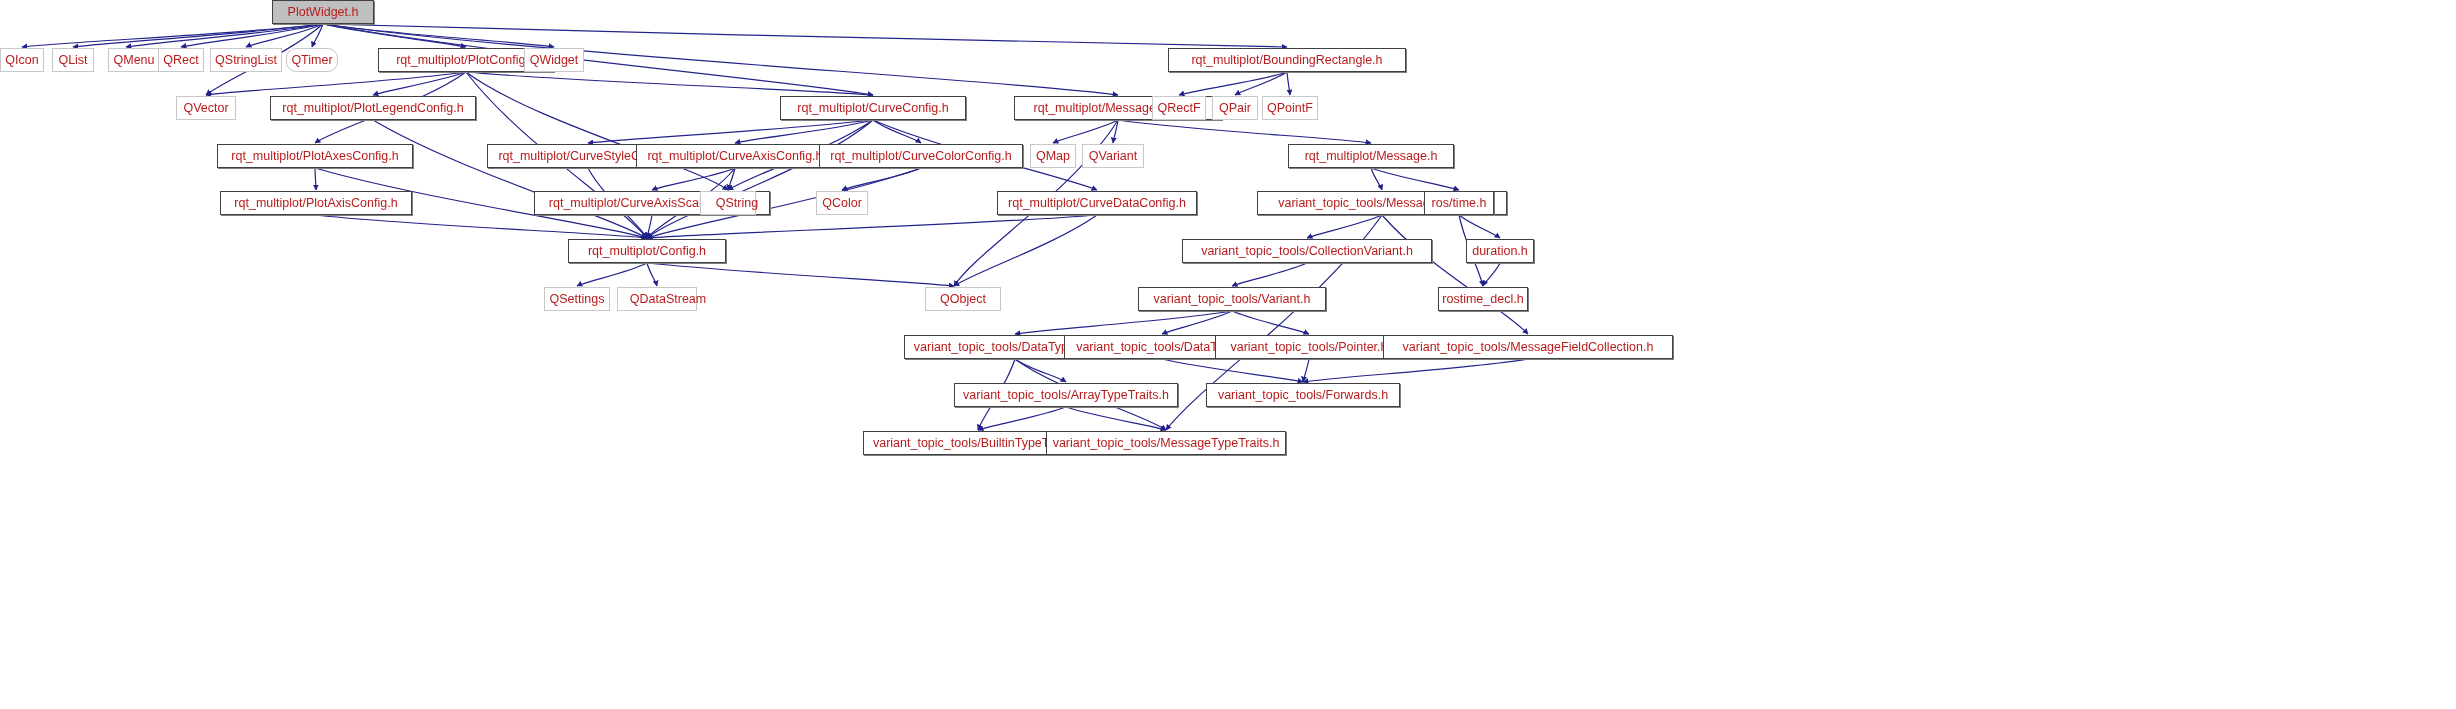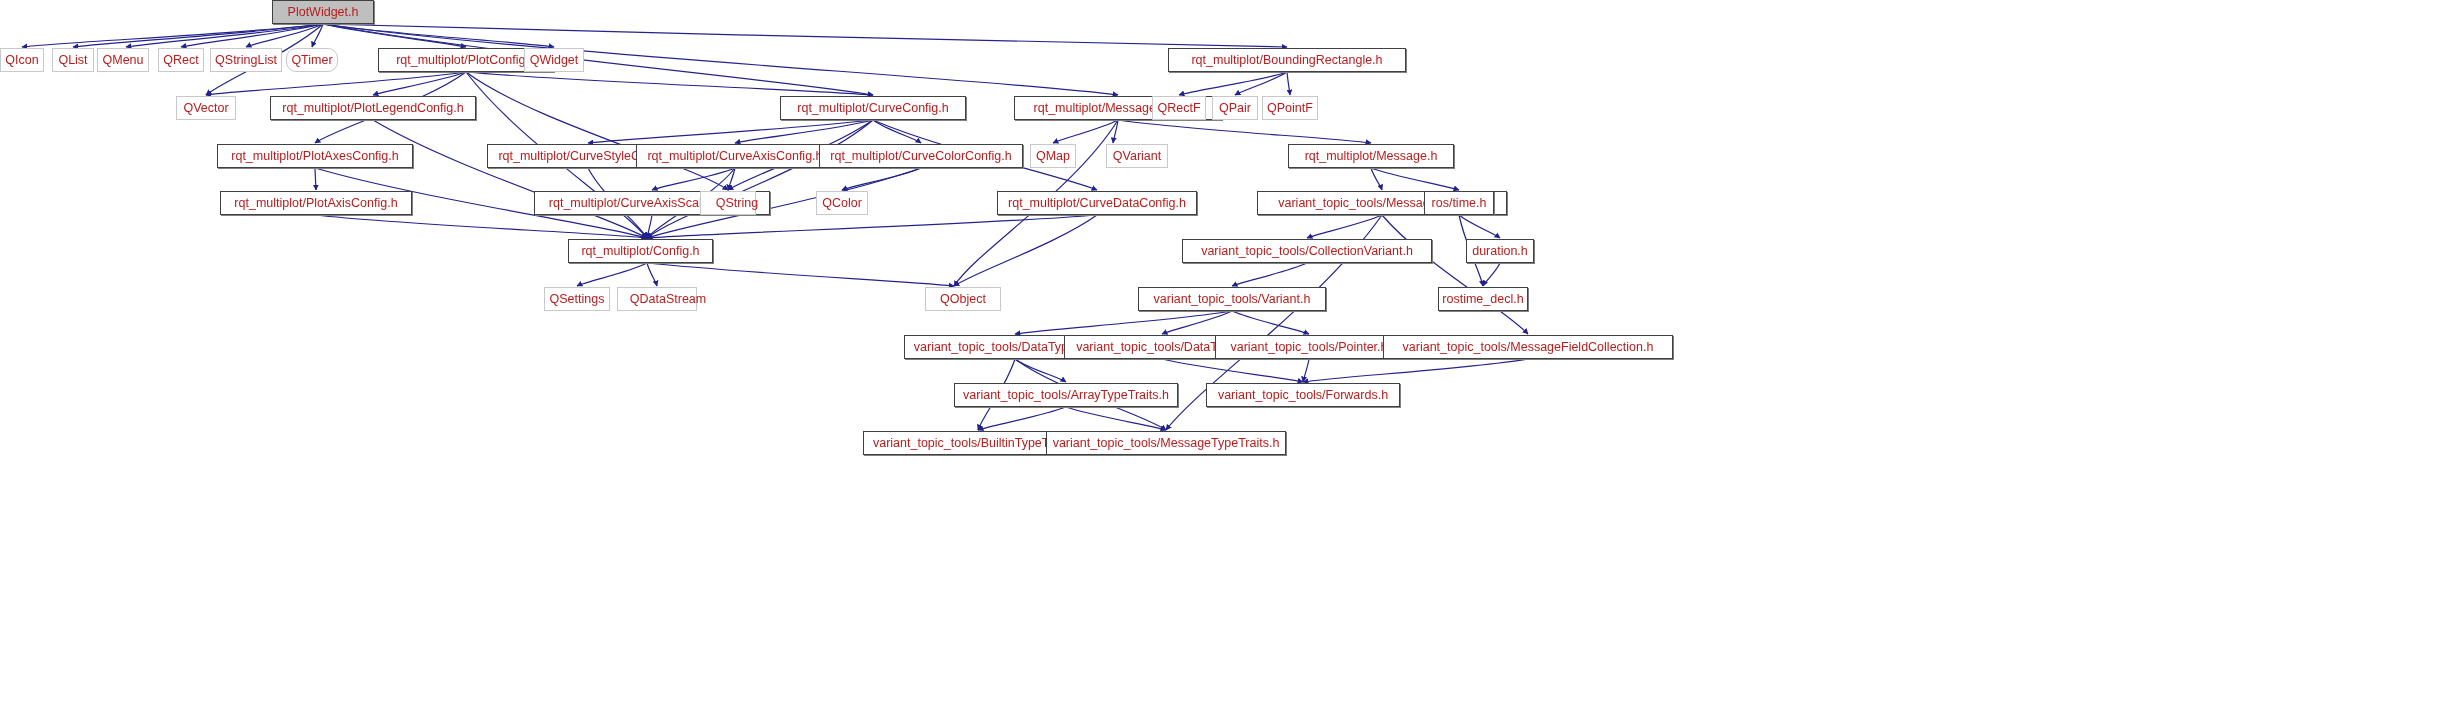--- a/index.html
+++ b/index.html
@@ -120,21 +120,21 @@
   <div id="nodes">
       <div class="node root" style="left: 272px; top: 0px; width: 102px;">
         <span>PlotWidget.h</span>
       </div>
       <div class="node system" style="left: 0px; top: 48px; width: 44px;">
         <span>QIcon</span>
       </div>
       <div class="node system" style="left: 52px; top: 48px; width: 42px;">
         <span>QList</span>
       </div>
-      <div class="node system" style="left: 97px; top: 48px; width: 52px;">
+      <div class="node system" style="left: 108px; top: 48px; width: 52px;">
         <span>QMenu</span>
       </div>
       <div class="node system" style="left: 158px; top: 48px; width: 46px;">
         <span>QRect</span>
       </div>
       <div class="node system" style="left: 210px; top: 48px; width: 72px;">
         <span>QStringList</span>
       </div>
       <div class="node system" style="left: 286px; top: 48px; width: 52px; border-radius: 10px;">
         <span>QTimer</span>
@@ -177,21 +177,21 @@
       </div>
       <div class="node local" style="left: 636px; top: 144px; width: 198px;">
         <span>rqt_multiplot/CurveAxisConfig.h</span>
       </div>
       <div class="node local" style="left: 819px; top: 144px; width: 204px;">
         <span>rqt_multiplot/CurveColorConfig.h</span>
       </div>
       <div class="node system" style="left: 1030px; top: 144px; width: 46px;">
         <span>QMap</span>
       </div>
-      <div class="node system" style="left: 1082px; top: 144px; width: 62px; margin-left: 24px;">
+      <div class="node system" style="left: 1082px; top: 144px; width: 62px;">
         <span>QVariant</span>
       </div>
       <div class="node local" style="left: 1288px; top: 144px; width: 166px;">
         <span>rqt_multiplot/Message.h</span>
       </div>
       <div class="node local" style="left: 220px; top: 191px; width: 192px;">
         <span>rqt_multiplot/PlotAxisConfig.h</span>
       </div>
       <div class="node local" style="left: 534px; top: 191px; width: 236px;">
         <span>rqt_multiplot/CurveAxisScaleConfig.h</span>
@@ -204,21 +204,21 @@
       </div>
       <div class="node local" style="left: 997px; top: 191px; width: 200px;">
         <span>rqt_multiplot/CurveDataConfig.h</span>
       </div>
       <div class="node local" style="left: 1257px; top: 191px; width: 250px;">
         <span>variant_topic_tools/MessageVariant.h</span>
       </div>
       <div class="node local" style="left: 1424px; top: 191px; width: 70px;">
         <span>ros/time.h</span>
       </div>
-      <div class="node local" style="left: 568px; top: 239px; width: 145px;">
+      <div class="node local" style="left: 568px; top: 239px; width: 158px;">
         <span>rqt_multiplot/Config.h</span>
       </div>
       <div class="node local" style="left: 1466px; top: 239px; width: 68px;">
         <span>duration.h</span>
       </div>
       <div class="node local" style="left: 1182px; top: 239px; width: 250px;">
         <span>variant_topic_tools/CollectionVariant.h</span>
       </div>
       <div class="node system" style="left: 544px; top: 287px; width: 66px;">
         <span>QSettings</span>

